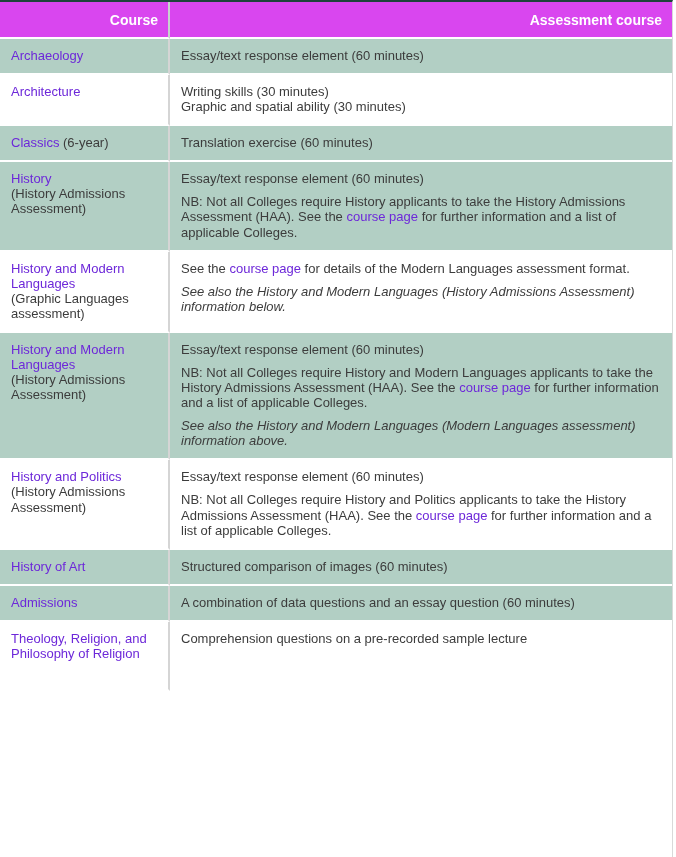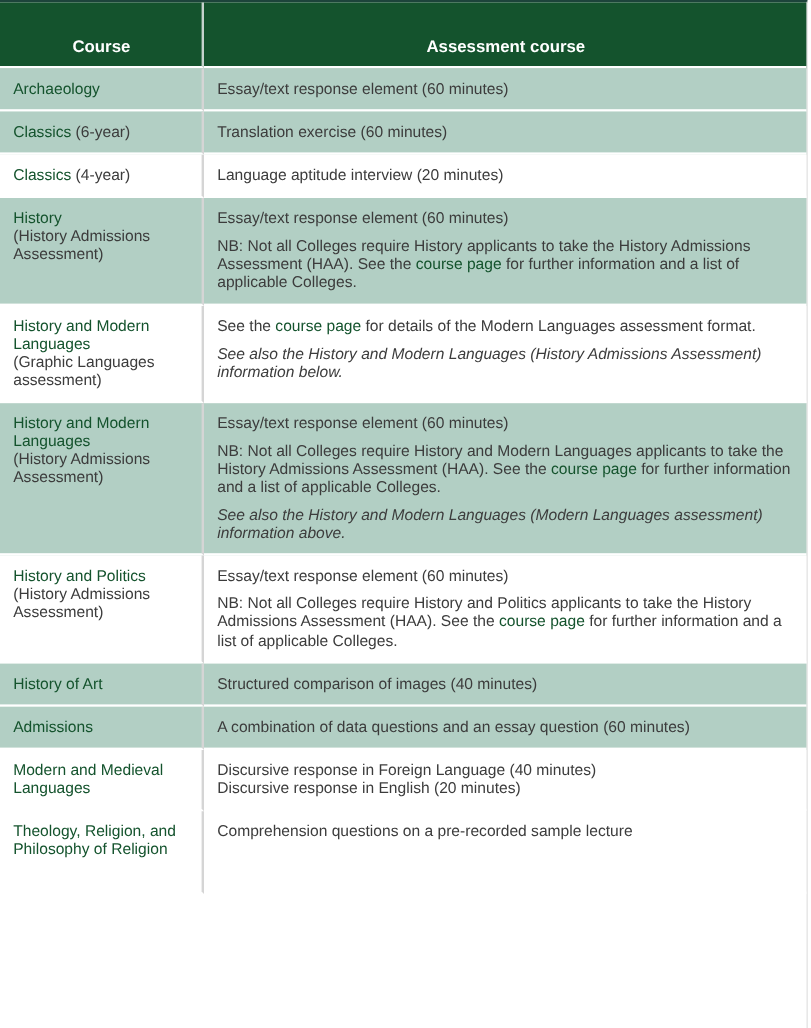--- a/index.html
+++ b/index.html
@@ -25,45 +25,45 @@
     flex-direction: column;
   }
   table {
     width: 100%;
     border-collapse: separate;
     border-spacing: 0;
     table-layout: fixed;
   }
   col.c1 { width: 170px; }
   th {
-    background: #14532d;
+    background: #d946ef;
     color: #ffffff;
     font-size: 14px;
     font-weight: bold;
-    text-align: center;
+    text-align: right;
     vertical-align: top;
-    padding: 28px 10px 9px 11px;
+    padding: 10px 10px 9px 11px;
     border-bottom: 2px solid #ffffff;
   }
   th.course-col { border-right: 2px solid #c6d2cd; }
   td {
     font-size: 13px;
     color: #3c3c3c;
     line-height: 1.16;
     vertical-align: top;
     text-align: left;
     padding: 9px 10px 10px 11px;
     border-bottom: 2px solid #ffffff;
   }
   td.course-cell { border-right: 2px solid #d5d5d5; }
   tr.green td { background: #b2cfc4; }
   tr.white td { background: #ffffff; }
   tr.last td { padding-bottom: 28px; }
   a.link {
-    color: #14532d;
+    color: #6d28d9;
     text-decoration: none;
     cursor: pointer;
   }
   .para { margin: 0; }
   .para + .para { margin-top: 8px; }
   .italic { font-style: italic; }
   .note { display: block; }
   .spacer { flex: 1; background: #ffffff; }
 </style>
 </head>
@@ -84,34 +84,35 @@
       </thead>
       <tbody>
 
         <tr class="green">
           <td class="course-cell"><a class="link" href="#">Archaeology</a></td>
           <td>
               <p class="para">Essay/text response element (60 minutes)</p>
             </td>
         </tr>
 
+        <tr class="white">
+          <td class="course-cell"><a class="link" href="#">Architecture</a></td>
+          <td>
+            <p class="para" style="margin:0">Writing skills (30 minutes)</p>
+            <p class="para" style="margin:0">Graphic and spatial ability (30 minutes)</p>
+          </td>
+        </tr>
 
         <tr class="green">
           <td class="course-cell"><a class="link" href="#">Classics</a><span> (6-year)</span></td>
           <td>
               <p class="para">Translation exercise (60 minutes)</p>
             </td>
         </tr>
 
-        <tr class="white">
-          <td class="course-cell"><a class="link" href="#">Classics</a><span> (4-year)</span></td>
-          <td>
-              <p class="para">Language aptitude interview (20 minutes)</p>
-            </td>
-        </tr>
 
         <tr class="green">
           <td class="course-cell"><a class="link" href="#">History</a><span class="note">(History Admissions Assessment)</span></td>
           <td>
             <p class="para">Essay/text response element (60 minutes)</p>
             <p class="para"><span>NB: Not all Colleges require History applicants to take the History Admissions Assessment (HAA). See the </span><a class="link" href="#">course page</a><span> for further information and a list of applicable Colleges.</span></p>
           </td>
         </tr>
 
         <tr class="white">
@@ -135,39 +136,32 @@
           <td class="course-cell"><a class="link" href="#">History and Politics</a><span class="note">(History Admissions Assessment)</span></td>
           <td>
             <p class="para">Essay/text response element (60 minutes)</p>
             <p class="para"><span>NB: Not all Colleges require History and Politics applicants to take the History Admissions Assessment (HAA). See the </span><a class="link" href="#">course page</a><span> for further information and a list of applicable Colleges.</span></p>
           </td>
         </tr>
 
         <tr class="green">
           <td class="course-cell"><a class="link" href="#">History of Art</a></td>
           <td>
-              <p class="para">Structured comparison of images (40 minutes)</p>
+              <p class="para">Structured comparison of images (60 minutes)</p>
             </td>
         </tr>
 
 
         <tr class="green">
           <td class="course-cell"><a class="link" href="#">Admissions</a></td>
           <td>
               <p class="para">A combination of data questions and an essay question (60 minutes)</p>
             </td>
         </tr>
 
-        <tr class="white">
-          <td class="course-cell"><a class="link" href="#">Modern and Medieval Languages</a></td>
-          <td>
-            <p class="para" style="margin:0">Discursive response in Foreign Language (40 minutes)</p>
-            <p class="para" style="margin:0">Discursive response in English (20 minutes)</p>
-          </td>
-        </tr>
 
 
         <tr class="white last">
           <td class="course-cell"><a class="link" href="#">Theology, Religion, and Philosophy of Religion</a></td>
           <td>
               <p class="para">Comprehension questions on a pre-recorded sample lecture</p>
             </td>
         </tr>
 
       </tbody>

